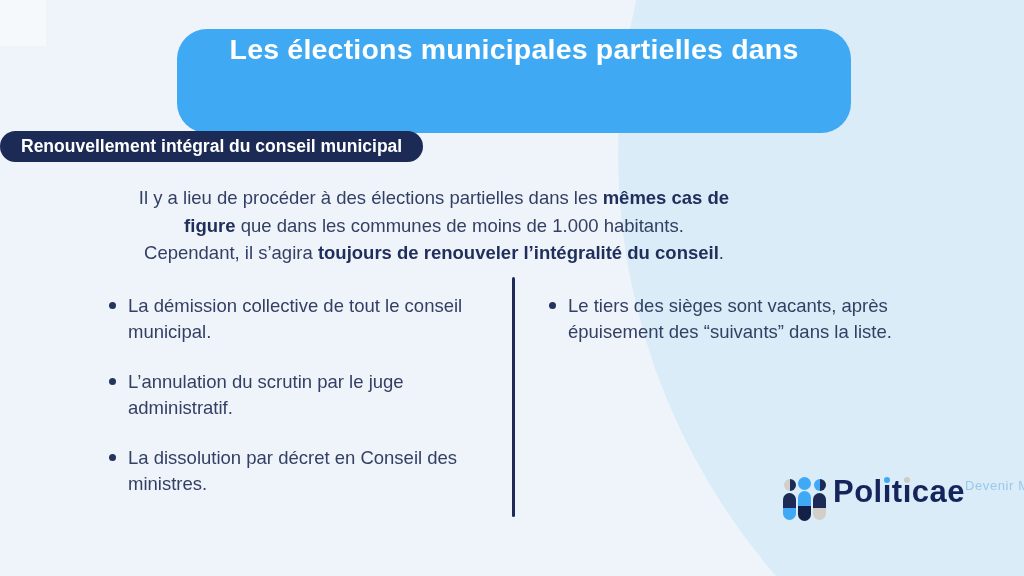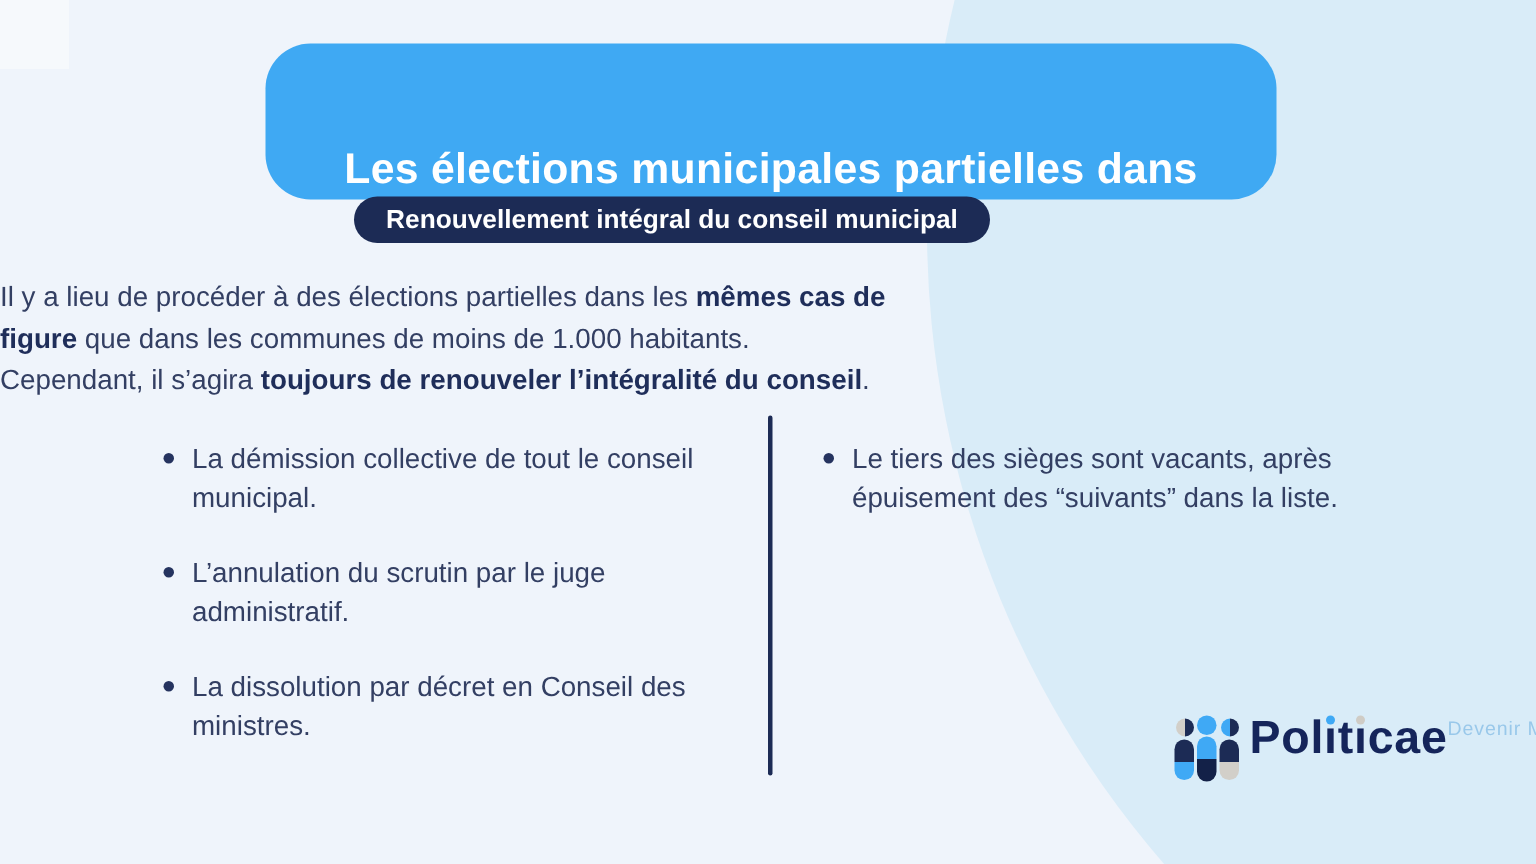--- a/index.html
+++ b/index.html
@@ -21,39 +21,39 @@
   .big-circle {
     position:absolute; left:618px; top:-492px;
     width:1290px; height:1290px; border-radius:50%;
     background:#d9ecf8;
   }
 
   
   .banner {
     position:absolute; left:177px; top:29px; width:674px; height:104px;
     background:#3fa9f3; border-radius:30px;
-    display:flex; flex-direction:column; align-items:center; justify-content:flex-end;
+    display:flex; flex-direction:column; align-items:center; justify-content:flex-start;
     z-index:3;
   }
   .banner .line {
     color:#ffffff; font-weight:bold; font-size:28.5px; line-height:40px;
     text-align:center; letter-spacing:.2px;
   }
 
   
-  .pill-row { position:absolute; left:0; top:131px; width:896px; display:flex; justify-content:center; z-index:3; }
+  .pill-row { position:absolute; left:0; top:131px; width:896px; display:flex; justify-content:flex-start; z-index:3; }
   .pill {
     background:#1c2b55; color:#ffffff; font-weight:bold; font-size:17.5px;
     border-radius:17px; padding:5px 21px 6px; line-height:20px;
   }
 
   
   .intro {
     position:absolute; left:0; top:184px; width:868px; z-index:3;
-    font-size:18.5px; line-height:27.5px; color:#333f63;
+    text-align:center; font-size:18.5px; line-height:27.5px; color:#333f63;
   }
   .intro .b { font-weight:bold; color:#1f2e5a; }
 
   
   .col {
     position:absolute; top:293px; width:392px; z-index:3;
     list-style:none;
   }
   .col-left  { left:105px; }
   .col-right { left:545px; }

